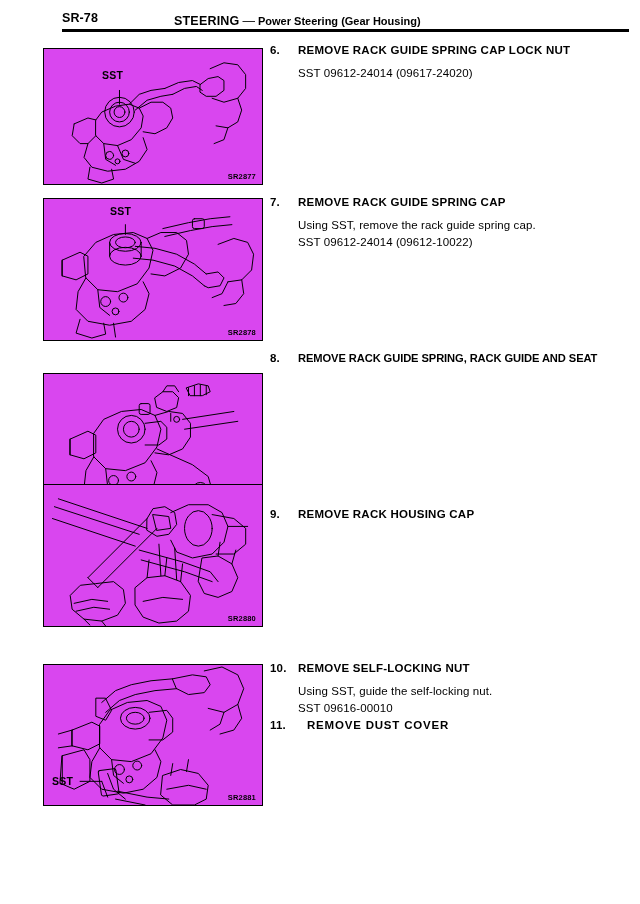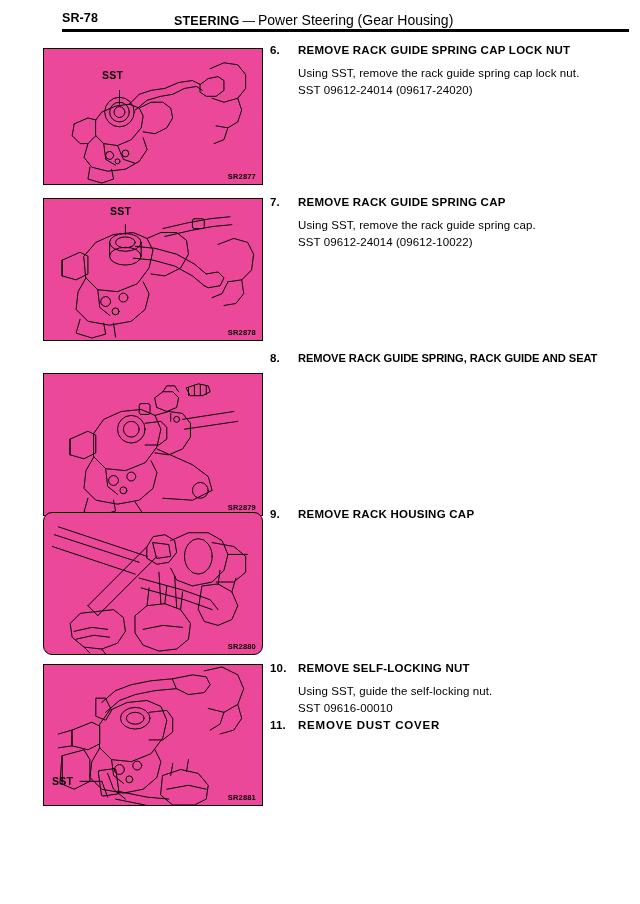--- a/index.html
+++ b/index.html
@@ -45,39 +45,39 @@
     font-size: 12.5px;
     font-weight: bold;
     letter-spacing: 0.2px;
   }
   #header-title-dash {
     font-size: 12.5px;
     font-weight: normal;
     padding: 0 3px;
   }
   #header-title-sub {
-    font-size: 14px;
-    font-weight: normal;
+    font-size: 11px;
+    font-weight: bold;
   }
   #header-rule {
     position: absolute;
     left: 38px;
     top: 29px;
     width: 567px;
     height: 3px;
     background: #000000;
   }
 
   
   .figure-box {
     position: absolute;
     left: 43px;
     width: 220px;
     border: 1.4px solid #000000;
-    background: #ec4899;
+    background: #d946ef;
     box-sizing: border-box;
     overflow: hidden;
   }
   .figure-canvas {
     position: absolute;
     left: 0;
     top: 0;
     width: 100%;
     height: 100%;
   }
@@ -125,20 +125,21 @@
     letter-spacing: 0.25px;
     white-space: nowrap;
   }
   .step-title.condensed {
     letter-spacing: -0.1px;
     transform: scaleX(0.97);
     transform-origin: left center;
   }
   .step-title.tracked {
     letter-spacing: 0.8px;
+    margin-left: 9px;
   }
   .step-body {
     margin-left: 28px;
     padding-top: 6px;
   }
   .step-line {
     font-size: 11.5px;
     font-weight: normal;
     letter-spacing: 0.1px;
     line-height: 17px;
@@ -271,21 +272,21 @@
 
       <path d="M114 76 L150 92 L166 104 L170 118 L150 128 L120 126"></path>
       <circle cx="158" cy="118" r="8"></circle>
       <path d="M44 126 L40 140 L58 143 L72 139 L70 128"></path>
       <path d="M92 130 L100 142"></path>
     </g>
   </svg>
   <div class="figure-id">SR2879</div>
 </div>
 
-<div class="figure-box" style="top:512px; height:143px;border-radius:9px;">
+<div class="figure-box" style="top:484px; height:143px;">
   <svg class="figure-canvas" viewBox="0 0 220 143">
     <g fill="none" stroke="#000" stroke-width="1" stroke-linejoin="round" stroke-linecap="round">
 
       <path d="M10 22 L96 50"></path>
       <path d="M8 34 L92 62"></path>
       <path d="M14 14 L104 44"></path>
 
       <path d="M44 94 L104 34"></path>
       <path d="M54 104 L114 44"></path>
       <path d="M44 94 L54 104"></path>
@@ -371,21 +372,20 @@
   <div class="figure-label" style="left:8px; top:110px;">SST</div>
   <div class="figure-id">SR2881</div>
 </div>
 
 <div class="step" style="top:44px;">
   <div class="step-head">
     <span class="step-num">6.</span>
     <span class="step-title">REMOVE RACK GUIDE SPRING CAP LOCK NUT</span>
   </div>
   <div class="step-body">
-    <div class="step-line">Using SST, remove the rack guide spring cap lock nut.</div>
     <div class="step-line">SST 09612-24014 (09617-24020)</div>
   </div>
 </div>
 
 <div class="step" style="top:196px;">
   <div class="step-head">
     <span class="step-num">7.</span>
     <span class="step-title">REMOVE RACK GUIDE SPRING CAP</span>
   </div>
   <div class="step-body">

